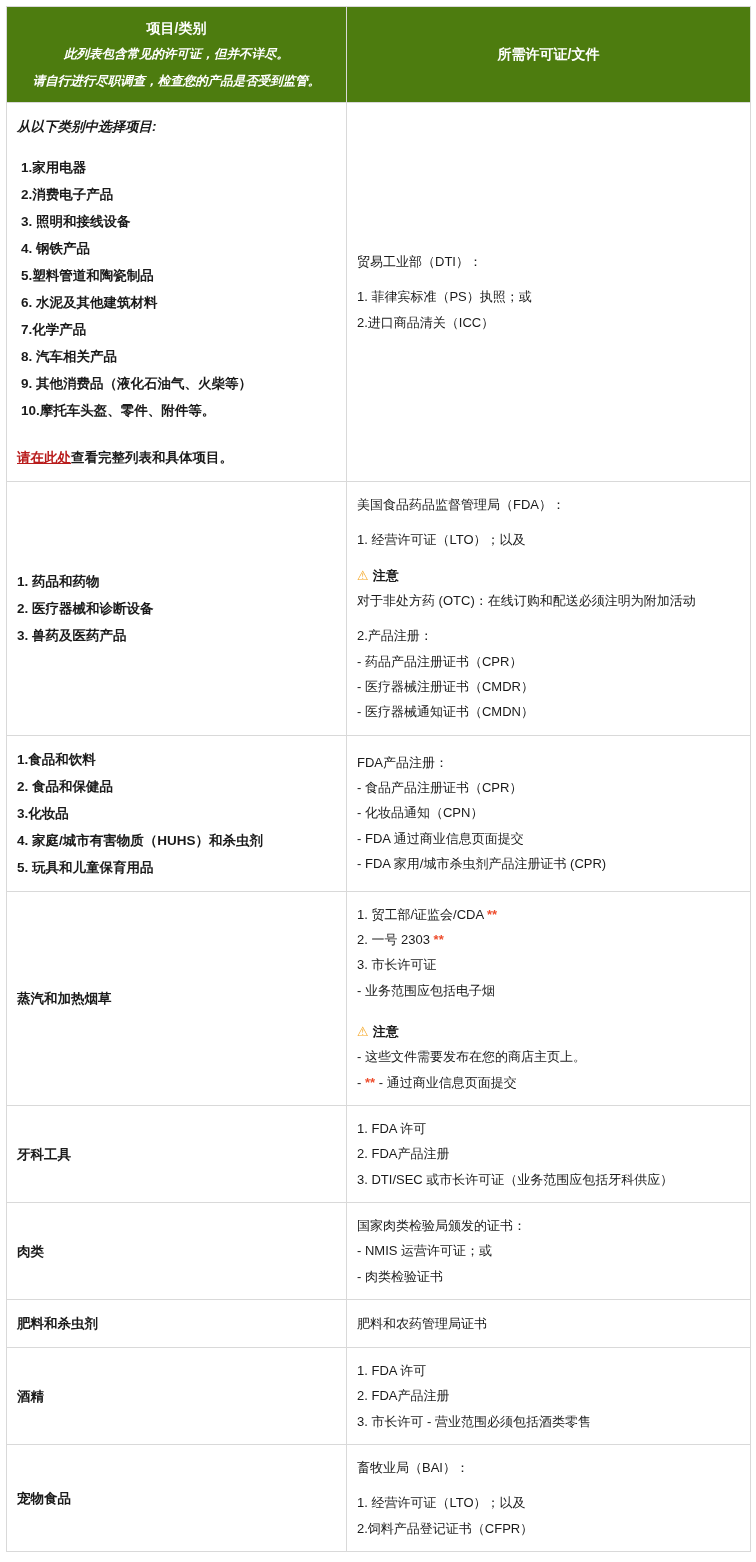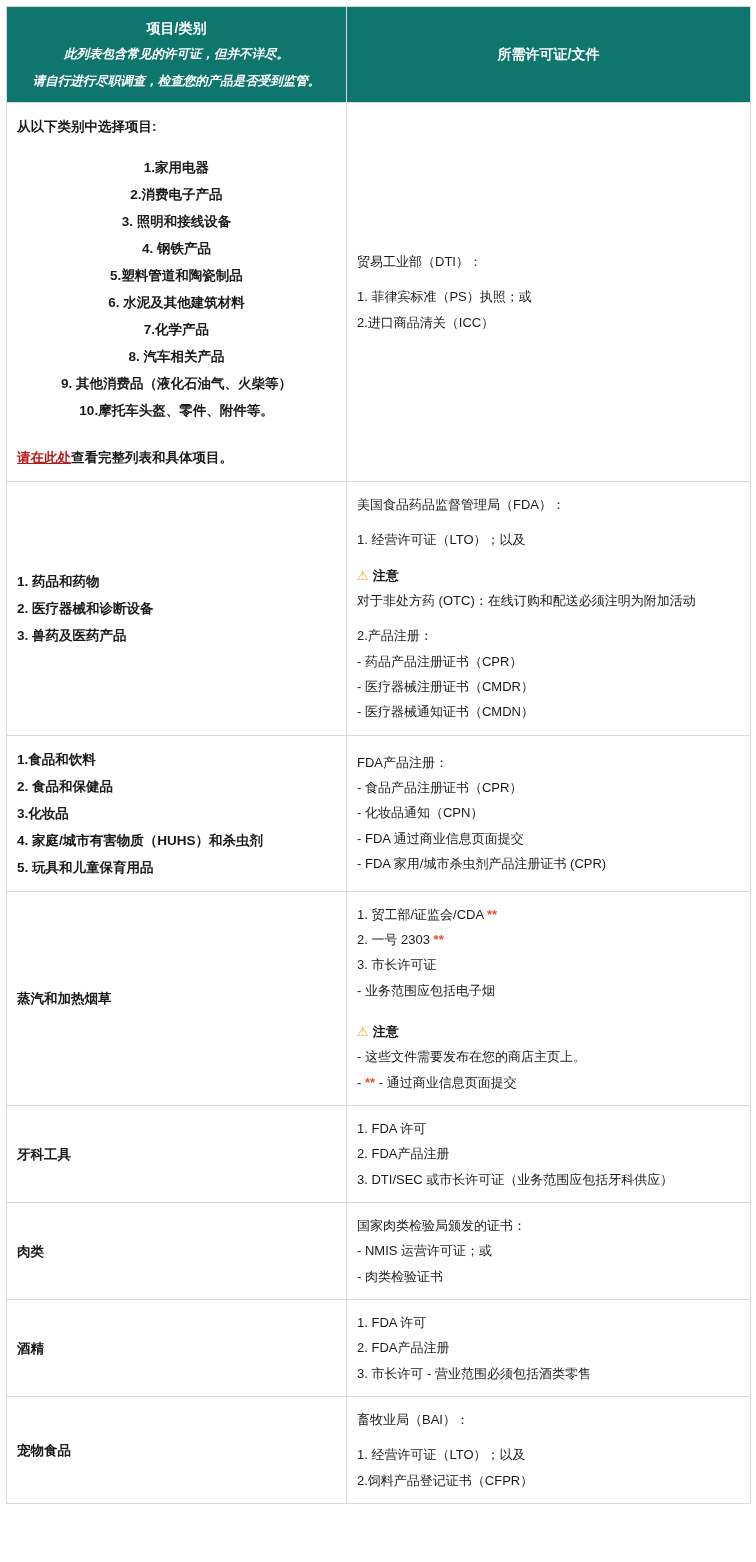--- a/index.html
+++ b/index.html
@@ -23,21 +23,21 @@
     border-collapse: collapse;
     width: 744px;
     table-layout: fixed;
   }
   table.permit-table td, table.permit-table th {
     border: 1px solid #d9d9d9;
     vertical-align: middle;
     padding: 10px 10px;
   }
   th.head {
-    background: #0f766e;
+    background: #4d7c0f;
     color: #ffffff;
     text-align: center;
     font-weight: bold;
     font-size: 14px;
     padding: 8px 10px 12px 10px;
   }
   th.head .sub {
     font-weight: bold;
     font-style: italic;
     font-size: 12.5px;
@@ -54,26 +54,26 @@
     line-height: 2.0;
   }
   td.req {
     font-size: 13px;
     line-height: 1.95;
   }
   td.top { vertical-align: top; }
   .lead {
     font-weight: bold;
     margin-bottom: 14px;
+    font-style: italic;
   }
   .numlist {
     margin: 4px;
     padding: 0;
     list-style: none;
-    text-align: center;
   }
   .numlist li {
     font-weight: bold;
     white-space: nowrap;
   }
   .link {
     color: #b91c1c;
     text-decoration: underline;
     font-weight: bold;
   }
@@ -223,20 +223,28 @@
         <td class="cat">
           <div>肉类</div>
         </td>
         <td class="req">
           <div>国家肉类检验局颁发的证书：</div>
           <div>- NMIS 运营许可证；或</div>
           <div>- 肉类检验证书</div>
         </td>
       </tr>
 
+      <tr>
+        <td class="cat">
+          <div>肥料和杀虫剂</div>
+        </td>
+        <td class="req">
+          <div>肥料和农药管理局证书</div>
+        </td>
+      </tr>
 
       <tr>
         <td class="cat">
           <div>酒精</div>
         </td>
         <td class="req">
           <div>1. FDA 许可</div>
           <div>2. FDA产品注册</div>
           <div>3. 市长许可 - 营业范围必须包括酒类零售</div>
         </td>

